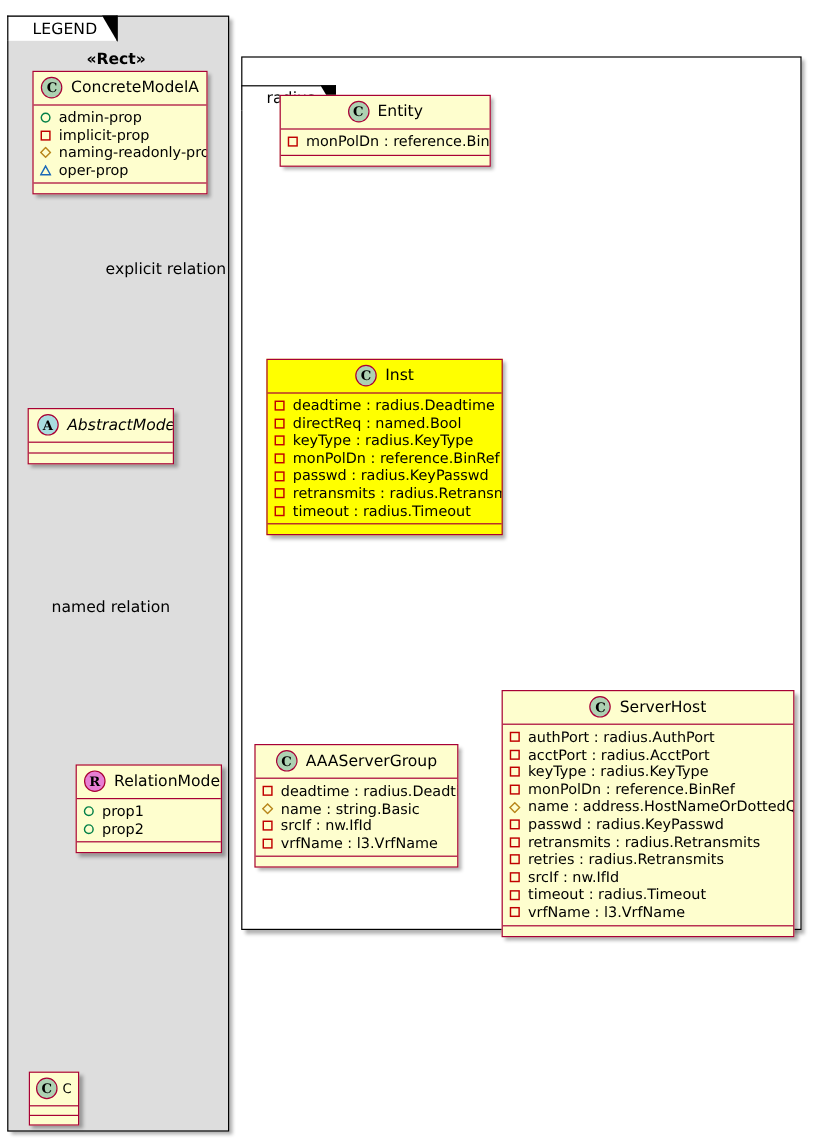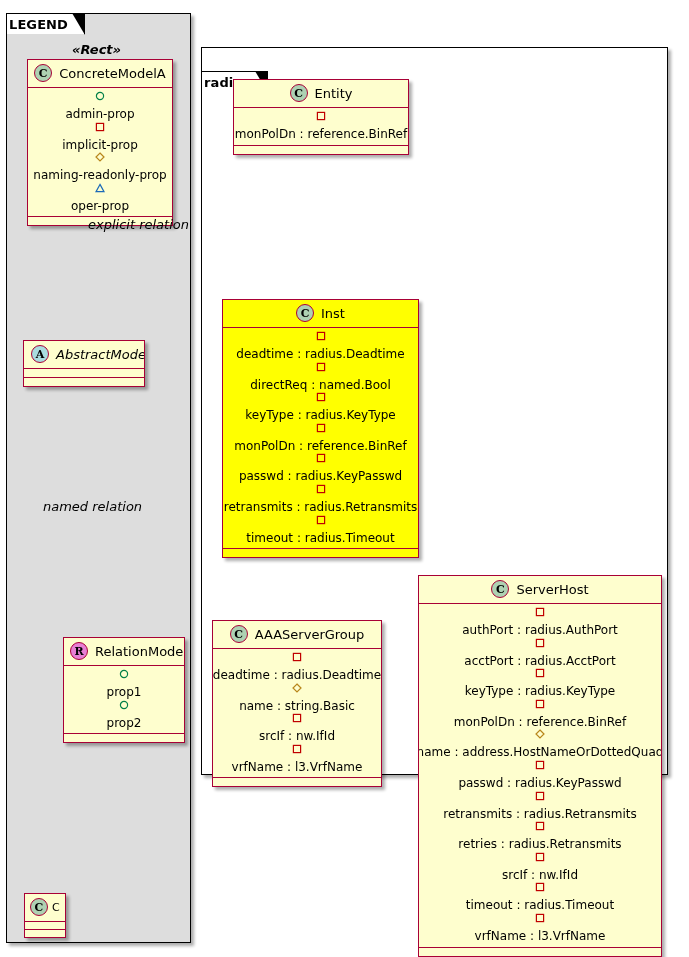--- a/index.html
+++ b/index.html
@@ -32,23 +32,23 @@
   }
   .pkg-tab {
     position: absolute;
     top: 0;
     left: 0;
     height: 21px;
     border: 1px solid #000000;
     border-bottom: none;
     box-sizing: border-box;
     background: #ffffff;
-    padding: 1px 16px 0 2px;
+    padding: 1px 16px 0 20px;
     font-size: 13px;
-    font-weight: bold;
+    font-weight: normal;
     color: #000000;
     line-height: 19px;
     letter-spacing: 0.1px;
     white-space: nowrap;
   }
   .pkg-tab::after {
     content: "";
     position: absolute;
     right: -1px;
     top: -1px;
@@ -80,21 +80,20 @@
     top: 47px;
     width: 467px;
     height: 728px;
     background: #ffffff;
   }
 
   
   .stereotype {
     position: absolute;
     font-size: 13px;
-    font-style: italic;
     font-weight: bold;
     color: #000000;
   }
 
   
   .cls {
     position: absolute;
     border: 1px solid #a80036;
     background: #fefece;
     box-sizing: border-box;
@@ -142,34 +141,32 @@
     overflow: hidden;
   }
   .attr {
     display: flex;
     align-items: center;
     gap: 6px;
     font-size: 12px;
     color: #000000;
     line-height: 14.6px;
     white-space: nowrap;
-    flex-direction: column;
   }
   .attr .glyph { width: 10px; height: 10px; flex: none; display: block; }
   .cls-ops {
     height: 8px;
   }
 
   
   .edge-label {
     position: absolute;
     font-size: 13px;
     color: #000000;
     white-space: nowrap;
-    font-style: italic;
   }
 </style>
 </head>
 <body>
 
 <div id="canvas">
 
   <svg class="abs" width="689" height="957" style="left:0;top:0;">
     <defs></defs>
 

